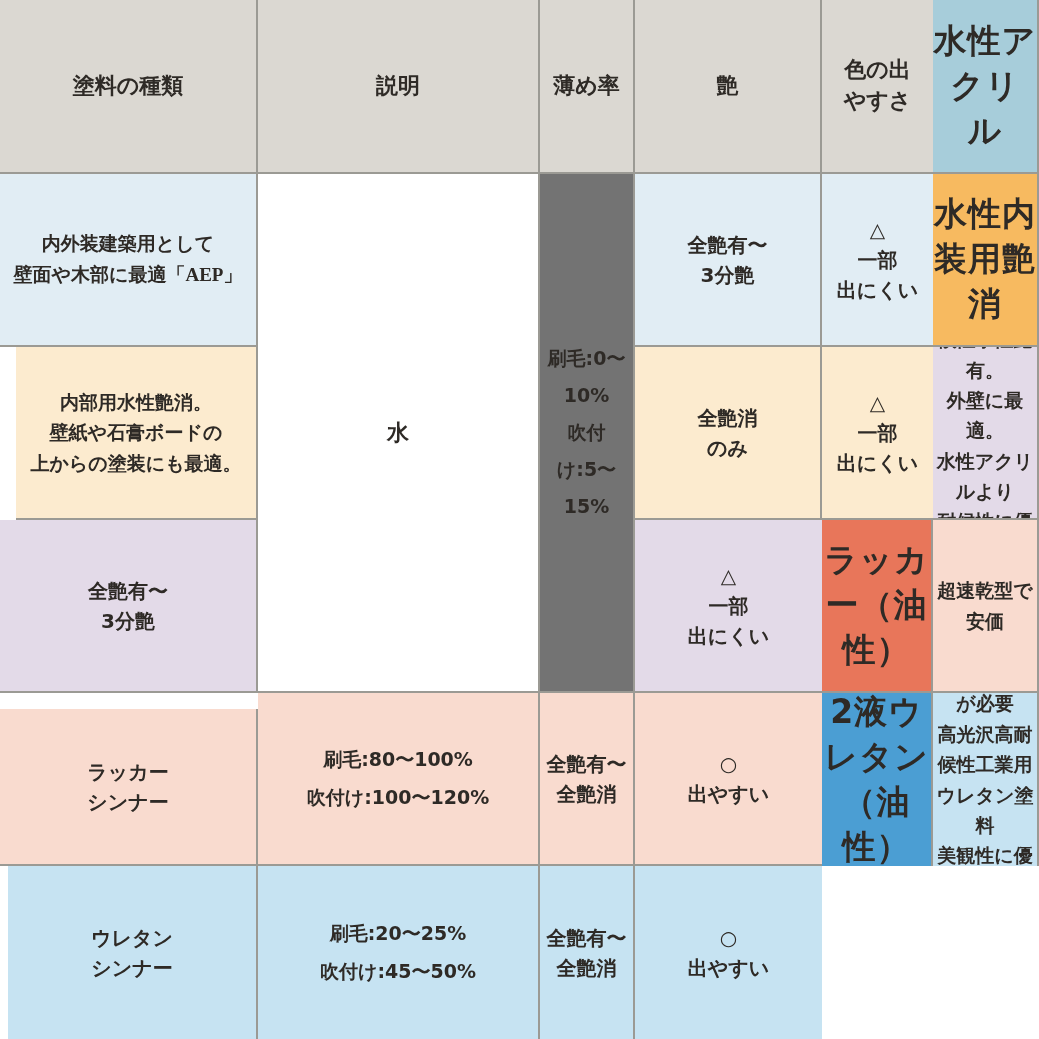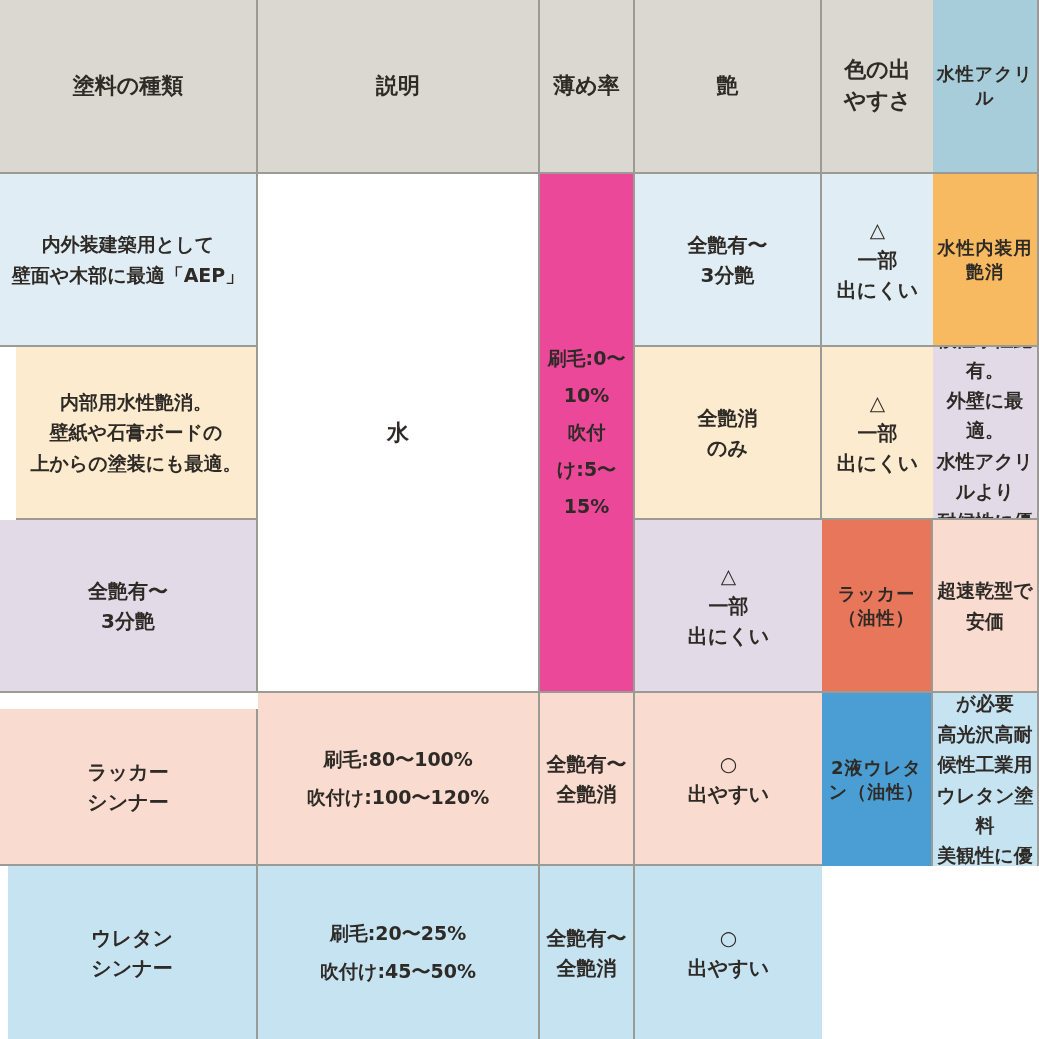--- a/index.html
+++ b/index.html
@@ -21,43 +21,43 @@
     text-align: center;
     white-space: pre-line;
     border-right: 2px solid var(--border, #9b9a94);
     border-bottom: 2px solid var(--border, #9b9a94);
     overflow: hidden;
   }
   .lastcol { border-right: none; }
   .lastrow { border-bottom: none; }
   .span3 { grid-row: span 3; }
   .hdr   { font-size: 22px; line-height: 1.4; }
-  .name  { font-size: 18px; letter-spacing: 1px; }
+  .name  { font-size: 33px; letter-spacing: 1px; }
   .desc  { font-size: 19px; line-height: 1.6; }
   .mid   { font-size: 20px; line-height: 1.5; }
   .ratio { font-size: 19px; line-height: 1.95; }
   .water { font-size: 22px; }
 </style>
 </head>
 <body>
 
 <div class="table">
 
   <div class="cell hdr" style="background-color: rgb(219, 216, 210);">塗料の種類</div>
   <div class="cell hdr" style="background-color: rgb(219, 216, 210);">説明</div>
   <div class="cell hdr" style="background-color: rgb(219, 216, 210);">薄め率</div>
   <div class="cell hdr" style="background-color: rgb(219, 216, 210);">艶</div>
   <div class="cell hdr lastcol" style="background-color: rgb(219, 216, 210);">色の出
 やすさ</div>
 
   <div class="cell name" style="background-color: rgb(167, 205, 218);">水性アクリル</div>
-  <div class="cell desc" style="background-color: rgb(225, 237, 244);">内外装建築用として
+  <div class="cell desc" style="background-color: rgb(225, 237, 244); font-family: Liberation Serif, serif;">内外装建築用として
 壁面や木部に最適「AEP」</div>
   <div class="cell water span3" style="background-color: rgb(255, 255, 255);">水</div>
-  <div class="cell ratio span3" style="background-color: #ec4899;">刷毛:0〜10%
+  <div class="cell ratio span3" style="background-color: #737373;">刷毛:0〜10%
 吹付け:5〜15%</div>
   <div class="cell mid" style="background-color: rgb(225, 237, 244);">全艶有〜
 3分艶</div>
   <div class="cell mid lastcol" style="background-color: rgb(225, 237, 244);">△
 一部
 出にくい</div>
 
   <div class="cell name" style="background-color: rgb(247, 186, 96);">水性内装用艶消</div>
   <div class="cell desc" style="background-color: rgb(252, 235, 207); margin-left: 16px;">内部用水性艶消。
 壁紙や石膏ボードの

